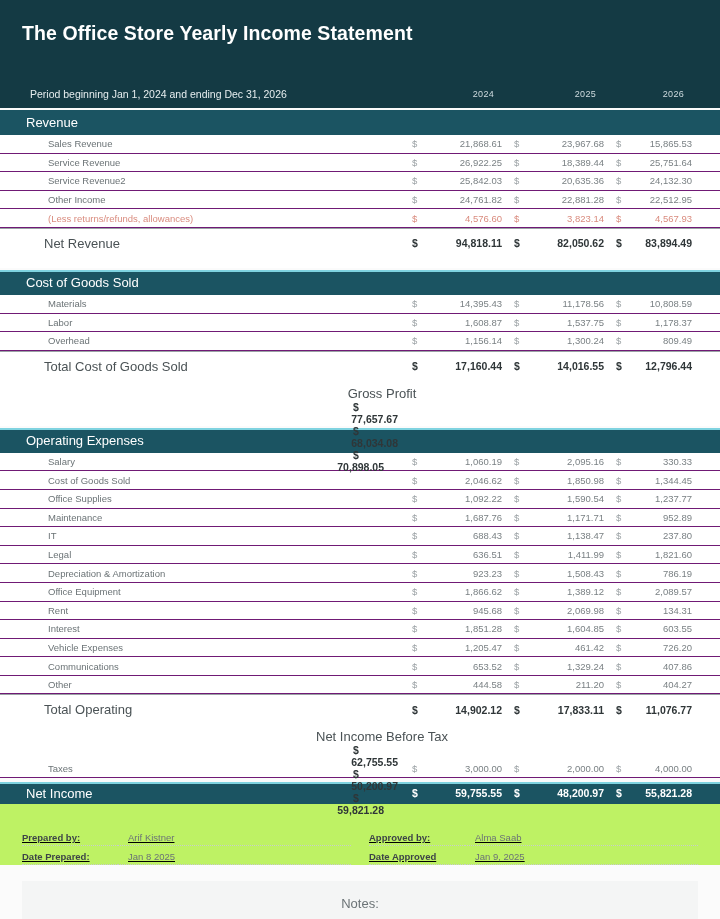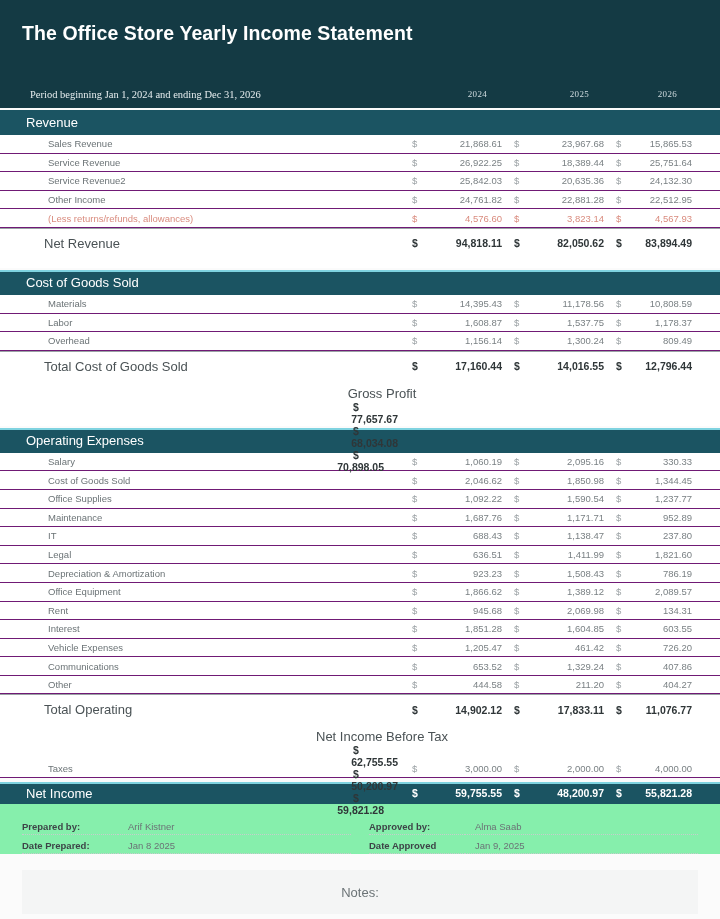--- a/index.html
+++ b/index.html
@@ -20,26 +20,25 @@
     position: relative;
   }
   .doc-title {
     color: #ffffff;
     font-size: 19.5px;
     font-weight: bold;
     letter-spacing: 0.1px;
   }
   .period-row {
     position: absolute;
-    left: 0; right: 15px;
+    left: 0; right: 8px;
     top: 80px;
     height: 28px;
     display: flex;
     align-items: center;
-    font-family: Liberation Serif, serif;
   }
   .period-text {
     color: #e6edef;
     font-size: 10.5px;
     padding-left: 30px;
     flex: 1;
   }
   .year-cell {
     color: #cfdbdf;
     font-size: 9px;
@@ -106,21 +105,21 @@
     color: #ffffff;
     font-size: 13px;
     margin-top: 4px;
     box-shadow: inset 0 2px 0 #7fd3e0;
   }
   .netincome-bar .c-label { padding-left: 26px; }
   .netincome-bar .c-num { font-size: 10.5px; font-weight: bold; color: #ffffff; }
   .netincome-bar .c-cur { font-size: 10.5px; font-weight: bold; color: #ffffff; }
 
   
-  .sig-zone { background: #86efac; padding: 12px 22px 0 22px; }
+  .sig-zone { background: #bef264; padding: 23px 22px 0 22px; text-decoration: underline; }
   .sig-row { display: flex; height: 19px; align-items: flex-end; }
   .sig-pair { display: flex; flex: 1; align-items: flex-end; }
   .sig-key {
     font-size: 9.5px;
     font-weight: bold;
     color: #3d4447;
     width: 96px;
     flex: none;
     border-bottom: 1px dotted #c7cccd;
     padding-bottom: 2px;

